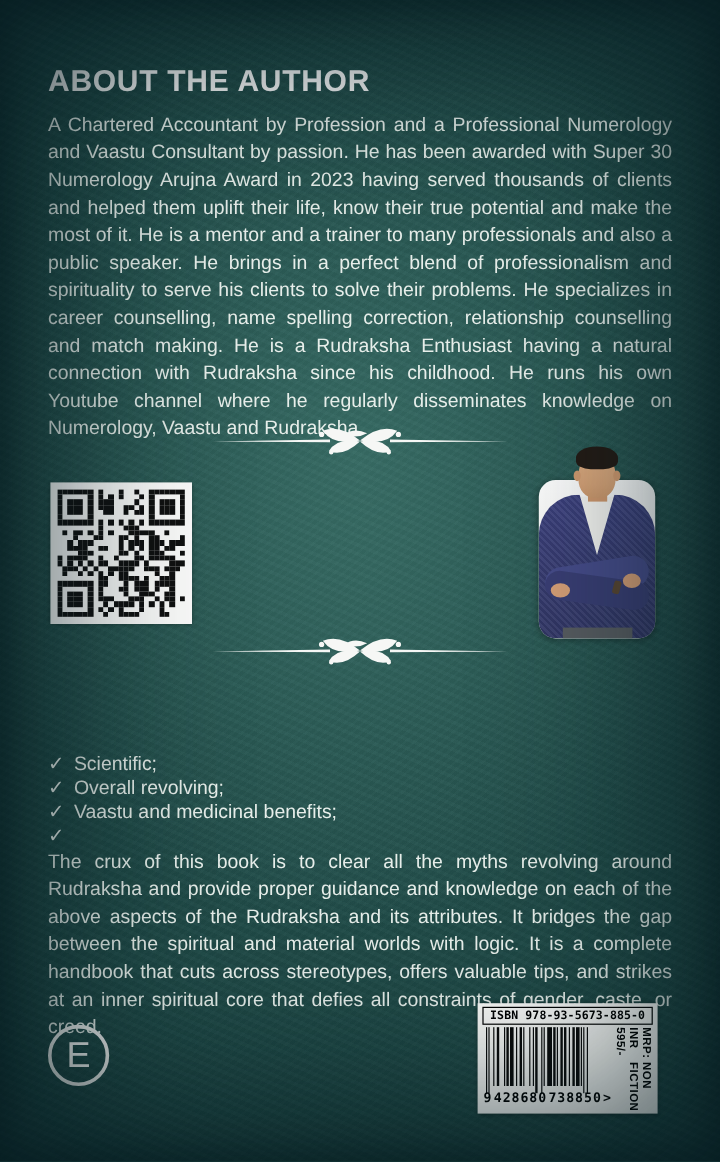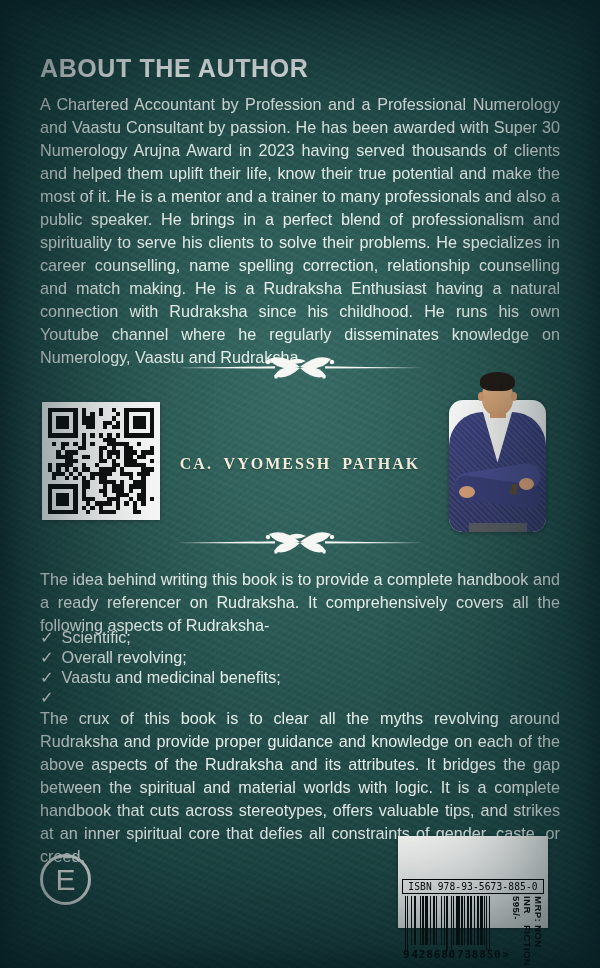--- a/index.html
+++ b/index.html
@@ -98,22 +98,22 @@
 
   .publisher { left:40px; top:854px; display:flex; align-items:center; gap:14px; }
   .logo-ring { width:51px; height:51px; border:3px solid #f2f3f1; border-radius:50%;
     display:flex; align-items:center; justify-content:center;
     color:#fbfbf9; font-size:30px; font-weight:400; }
   .pub-name { color:#fbfbf9; font-size:19px; line-height:27px; letter-spacing:0.4px; font-weight:400; }
 
   .barcode-box { left:398px; top:836px; width:150px; height:92px;
     background:#fcfcfa; padding:3px 4px; box-shadow:0 1px 4px rgba(0,0,0,0.4); }
   .isbn-strip { border:1.4px solid #000; color:#000; text-align:center;
-    font-family:"DejaVu Sans Mono", monospace; font-weight:400;
-    font-size:9.6px; letter-spacing:0.1px; padding:0.5px 0 1px;margin-top:40px; }
+    font-family:"DejaVu Sans Mono", monospace; font-weight:700;
+    font-size:9.6px; letter-spacing:0.1px; padding:0.5px 0 1px; }
   .bc-lower { display:flex; height:68px; }
   .bars-col { width:111px; padding-top:2px; }
   .bars { height:49px; display:flex; align-items:flex-start; padding-left:3px; }
   .bars i { display:block; height:100%; background:#0a0a0a; }
   .bars s { display:block; height:100%; }
   .bars i.guard { height:114%; }
   .bc-digits { margin-top:3px; display:flex; justify-content:space-between;
     font-family:"DejaVu Sans Mono", monospace; font-weight:700;
     font-size:11px; color:#000; letter-spacing:0.8px; padding:0 1px; }
   .bc-side { flex:1; writing-mode:vertical-rl; display:flex; gap:3px;
@@ -770,21 +770,20 @@
         <i class=""></i>
         <i class=""></i>
         <i class="on"></i>
         <i class="on"></i>
         <i class=""></i>
         <i class=""></i>
         <i class=""></i>
       </div>
   </div>
 
-  <div class="abs author-name">CA. VYOMESSH PATHAK</div>
 
   <div class="abs photo">
     <div class="photo-card">
       <div class="ph-shirt"></div>
       <div class="ph-blazer"></div>
       <div class="ph-arm1"></div>
       <div class="ph-arm2"></div>
       <div class="ph-hand1"></div>
       <div class="ph-hand2"></div>
       <div class="ph-watch"></div>
@@ -806,21 +805,20 @@
       <path d="M125 15 Q142 1 156 7 Q147 20 125 15 Z"></path>
       <path d="M125 16 Q139 29 151 24 Q144 12 125 16 Z"></path>
       <path d="M112 10 Q120 4 131 9 Q122 14 112 10 Z"></path>
       <circle cx="93" cy="10" r="2.2"></circle>
       <circle cx="157" cy="10" r="2.2"></circle>
       <circle cx="101" cy="25" r="1.8"></circle>
       <circle cx="149" cy="25" r="1.8"></circle>
     </svg>
   </div>
 
-  <p class="abs body-text lead-text">The idea behind writing this book is to provide a complete handbook and a ready referencer on Rudraksha.  It comprehensively covers all the following aspects of Rudraksha-</p>
 
   <ul class="abs checklist">
     <li>
       <span class="check-mark">✓</span>
       <span>Scientific;</span>
     </li>
     <li>
       <span class="check-mark">✓</span>
       <span>Overall revolving;</span>
     </li>

